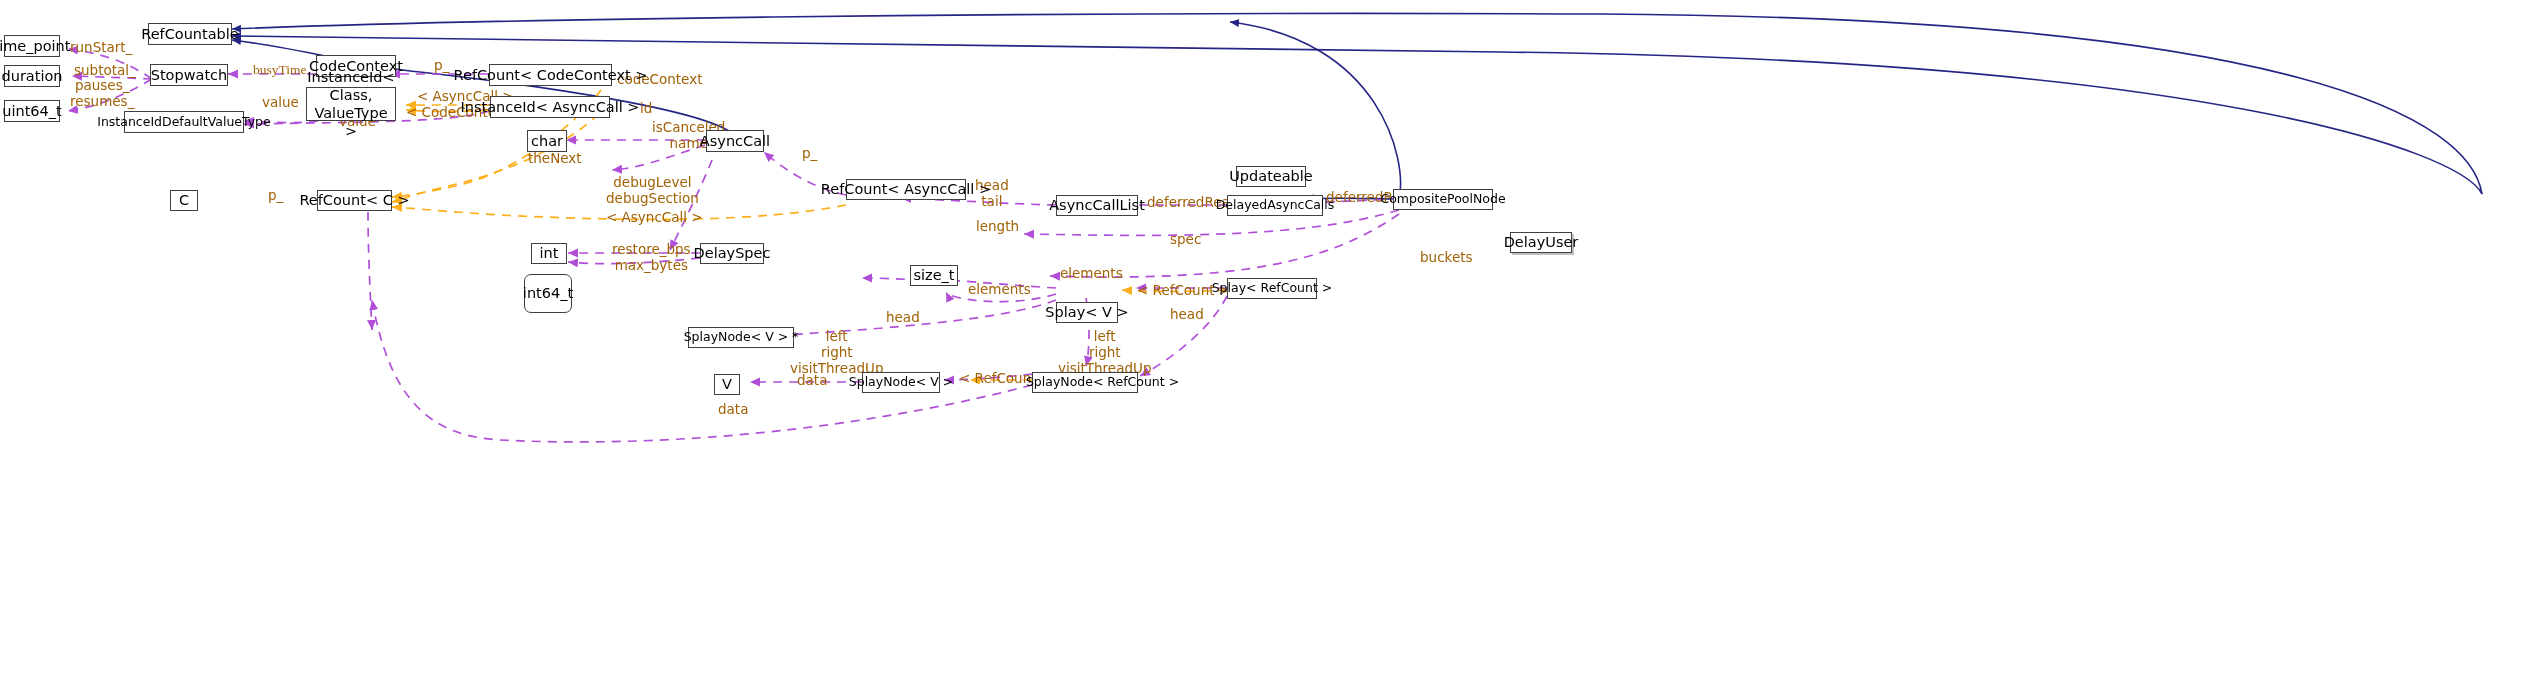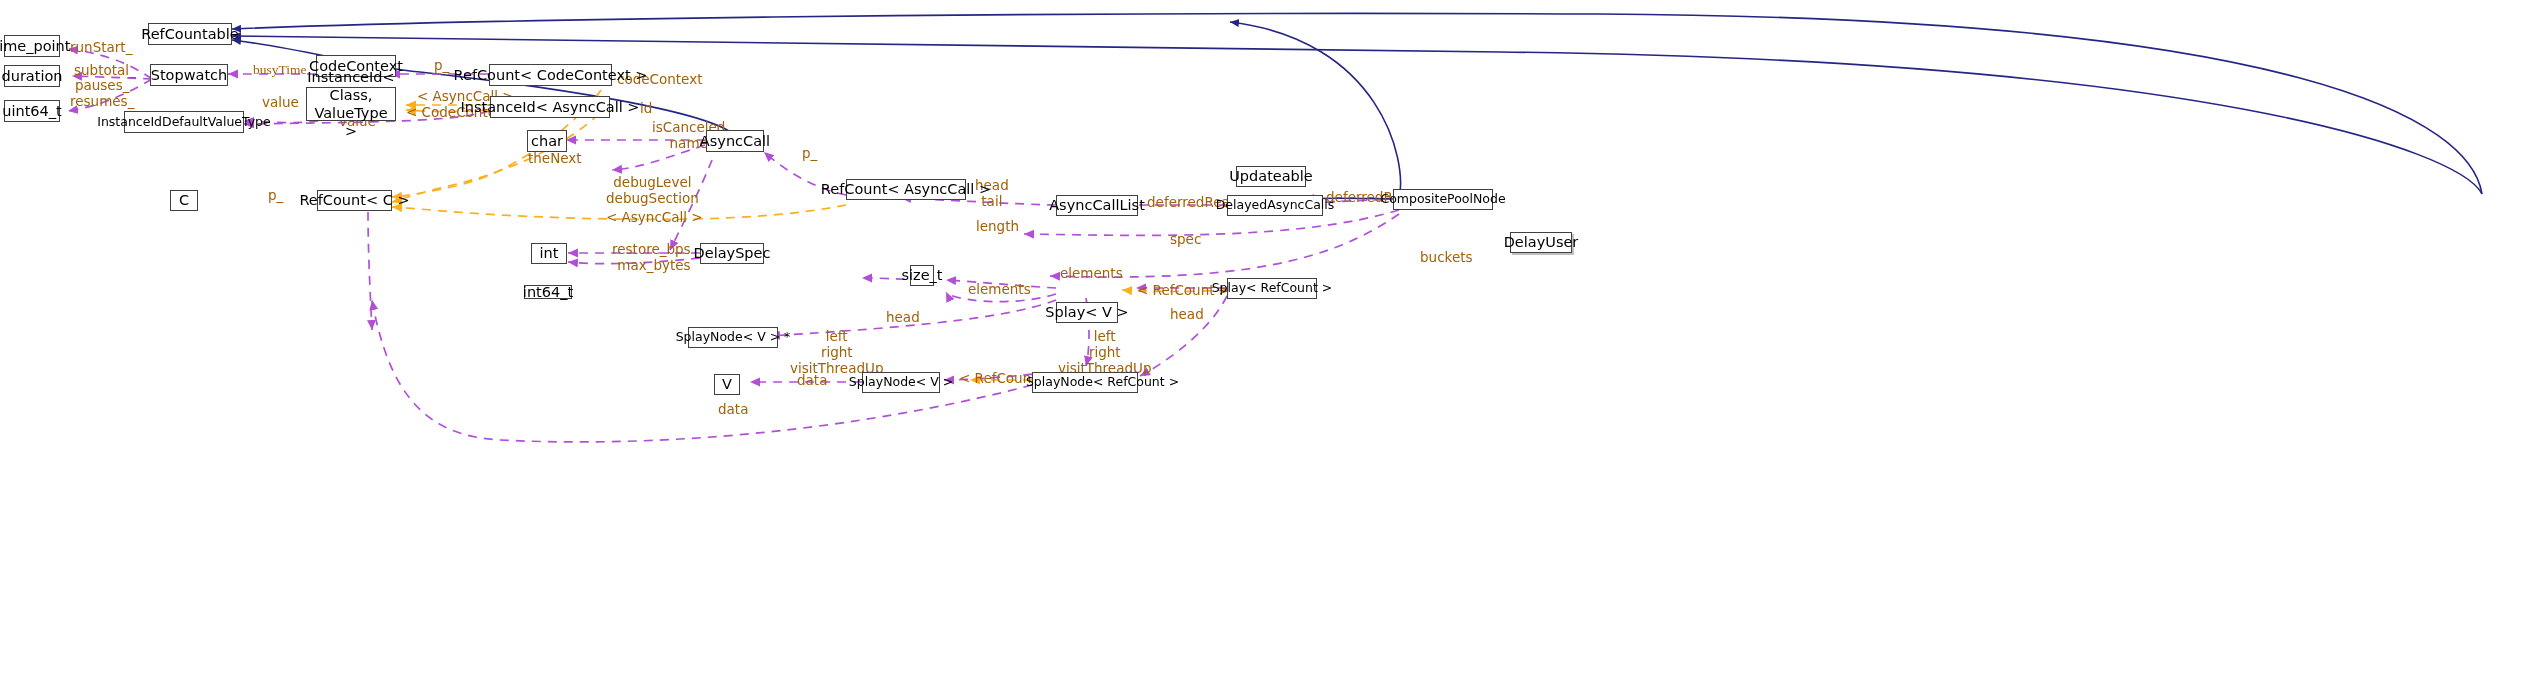--- a/index.html
+++ b/index.html
@@ -162,29 +162,29 @@
   <div class="node" style="left:1227px; top:195px; width:96px; height:21px;"><span style="font-size:12.5px">DelayedAsyncCalls</span></div>
 
   <div class="node" style="left:1393px; top:189px; width:100px; height:21px;"><span style="font-size:12.5px">CompositePoolNode</span></div>
 
   <div class="node highlight" style="left:1510px; top:232px; width:62px; height:21px;"><span>DelayUser</span></div>
 
   <div class="node" style="left:531px; top:243px; width:36px; height:21px;"><span>int</span></div>
 
   <div class="node" style="left:700px; top:243px; width:64px; height:21px;"><span>DelaySpec</span></div>
 
-  <div class="node" style="left:524px; top:285px; width:48px; height:14px;"><span>int64_t</span></div>
-
-  <div class="node" style="left:910px; top:265px; width:24px; height:21px;"><span>size_t</span></div>
+  <div class="node" style="left:524px; top:274px; width:48px; height:39px;border-radius:7px;"><span>int64_t</span></div>
+
+  <div class="node" style="left:910px; top:265px; width:48px; height:21px;"><span>size_t</span></div>
 
   <div class="node" style="left:1227px; top:278px; width:90px; height:21px;align-items:center;"><span style="font-size:12.5px">Splay&lt; RefCount &gt;</span></div>
 
   <div class="node" style="left:1056px; top:302px; width:62px; height:21px;"><span>Splay&lt; V &gt;</span></div>
 
-  <div class="node" style="left:688px; top:327px; width:90px; height:21px;text-align:center;"><span style="font-size:12.5px">SplayNode&lt; V &gt; *</span></div>
+  <div class="node" style="left:688px; top:327px; width:106px; height:21px;text-align:center;"><span style="font-size:12.5px">SplayNode&lt; V &gt; *</span></div>
 
   <div class="node" style="left:862px; top:372px; width:78px; height:21px;text-align:right;"><span style="font-size:12.5px">SplayNode&lt; V &gt;</span></div>
 
   <div class="node" style="left:1032px; top:372px; width:106px; height:21px;padding-left:40px;"><span style="font-size:12.5px">SplayNode&lt; RefCount &gt;</span></div>
 
   <div class="node" style="left:714px; top:374px; width:26px; height:21px;"><span>V</span></div>
 
   <div class="elabel" style="left:70px; top:40px;"><span>runStart_</span></div>
 
   <div class="elabel" style="left:74px; top:63px;"><span>subtotal_</span></div>
@@ -227,21 +227,21 @@
   <div class="elabel" style="left:1147px; top:195px;"><span>deferredReads</span></div>
 
   <div class="elabel" style="left:1326px; top:190px;"><span>deferredReads</span></div>
 
   <div class="elabel" style="left:976px; top:219px;"><span>length</span></div>
 
   <div class="elabel" style="left:1170px; top:232px;"><span>spec</span></div>
 
   <div class="elabel" style="left:1420px; top:250px;"><span>buckets</span></div>
 
-  <div class="elabel" style="left:612px; top:242px;text-align:right;"><span>restore_bps
+  <div class="elabel" style="left:612px; top:242px;"><span>restore_bps
 max_bytes</span></div>
 
   <div class="elabel" style="left:1060px; top:266px;"><span>elements</span></div>
 
   <div class="elabel" style="left:968px; top:282px;"><span>elements</span></div>
 
   <div class="elabel" style="left:1137px; top:283px;"><span>&lt; RefCount &gt;</span></div>
 
   <div class="elabel" style="left:886px; top:310px;"><span>head</span></div>
 

